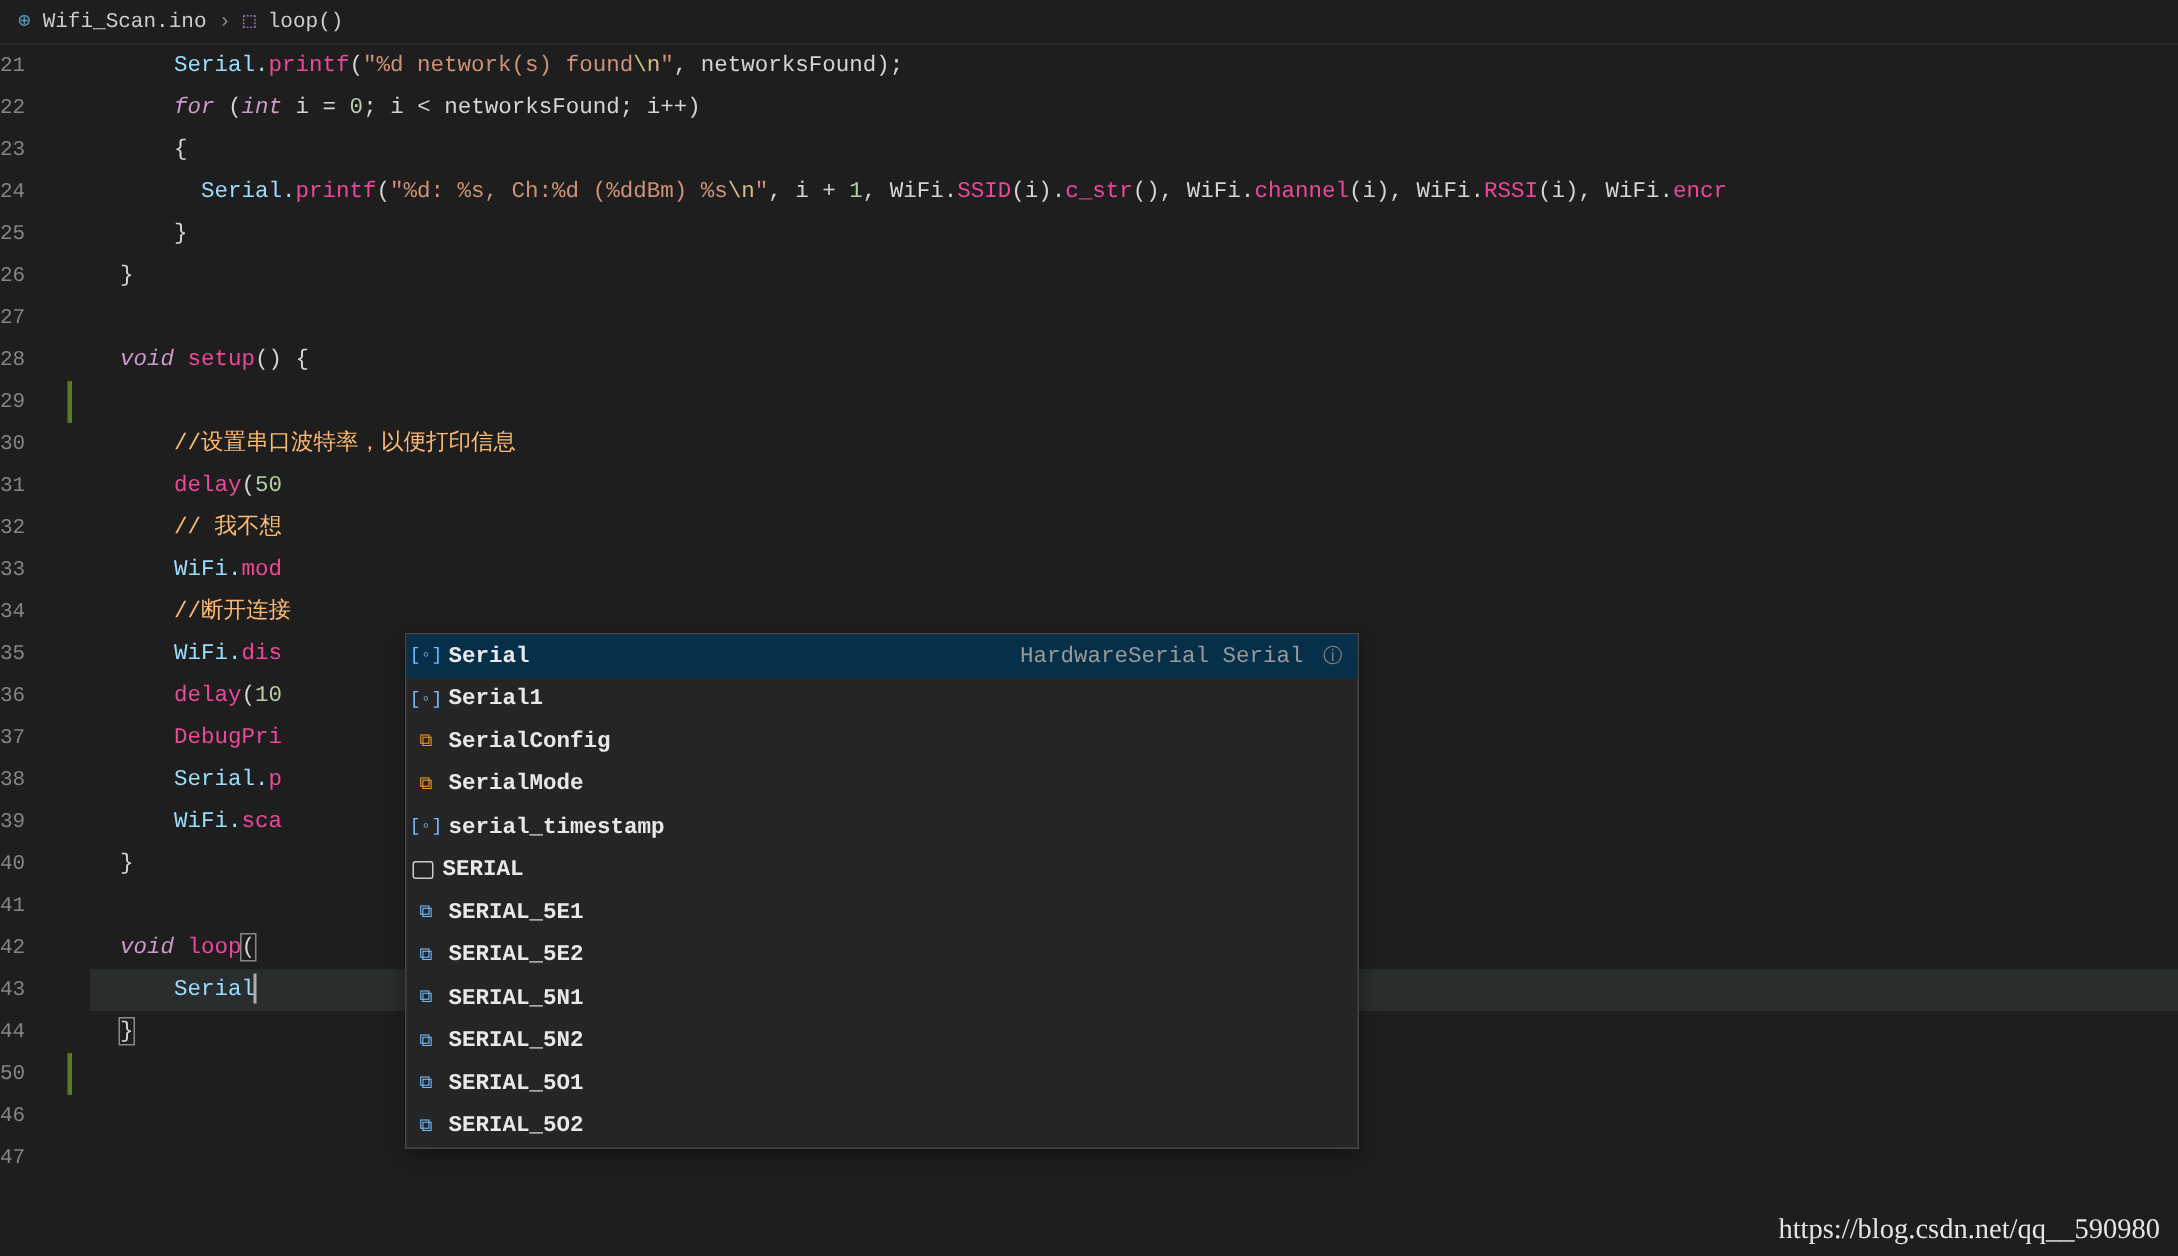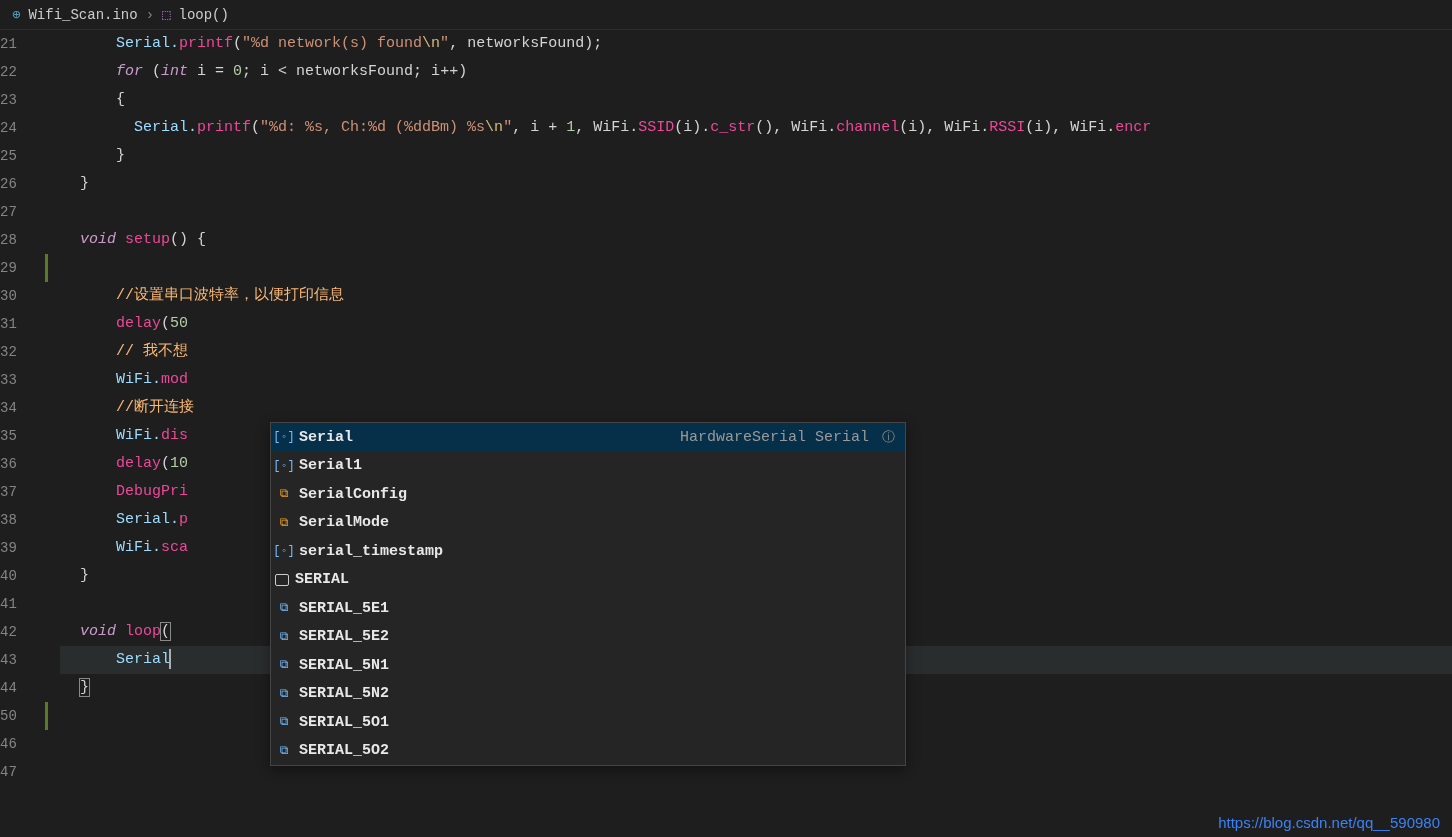--- a/index.html
+++ b/index.html
@@ -113,23 +113,23 @@
 .icon-enum { color: #ee9d28; }
 .icon-keyword { color: #cccccc; border: 1px solid #cccccc; border-radius: 2px; width: 14px; height: 12px; }
 .icon-constant { color: #75beff; }
 .suggest-label { color: #e8e8e8; font-weight: bold; }
 .suggest-detail { margin-left: auto; color: #999; padding-right: 6px; }
 .info-icon { color: #888; margin-left: 4px; font-size: 13px; }
 .watermark {
   position: absolute;
   bottom: 6px;
   right: 12px;
-  color: #3b82f6;
-  font-size: 15px;
-  font-family: Liberation Sans, sans-serif;
+  color: #e5e5e5;
+  font-size: 19px;
+  font-family: Liberation Serif, serif;
 }
 .brace-match {
   border: 1px solid #888;
   margin: -1px;
 }
 </style>
 </head>
 <body>
 
 <div class="breadcrumb">

